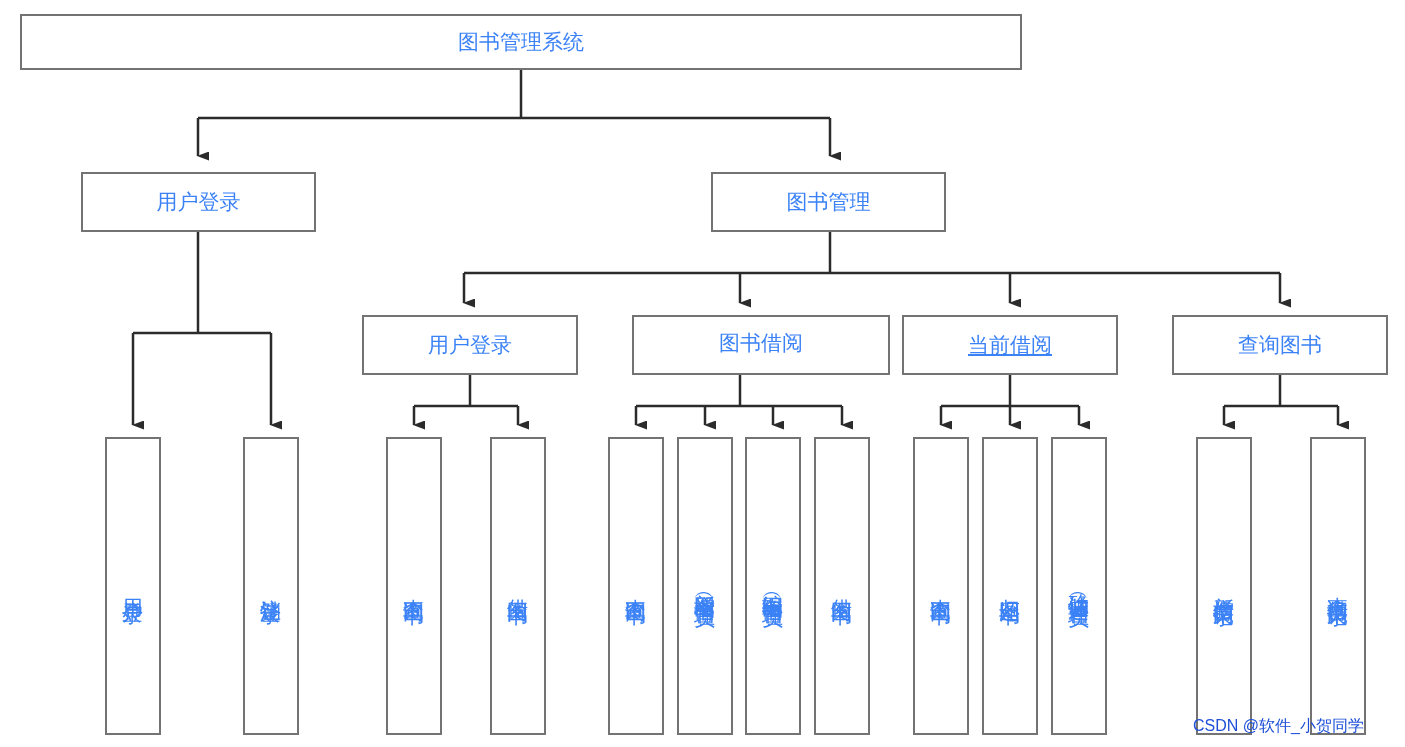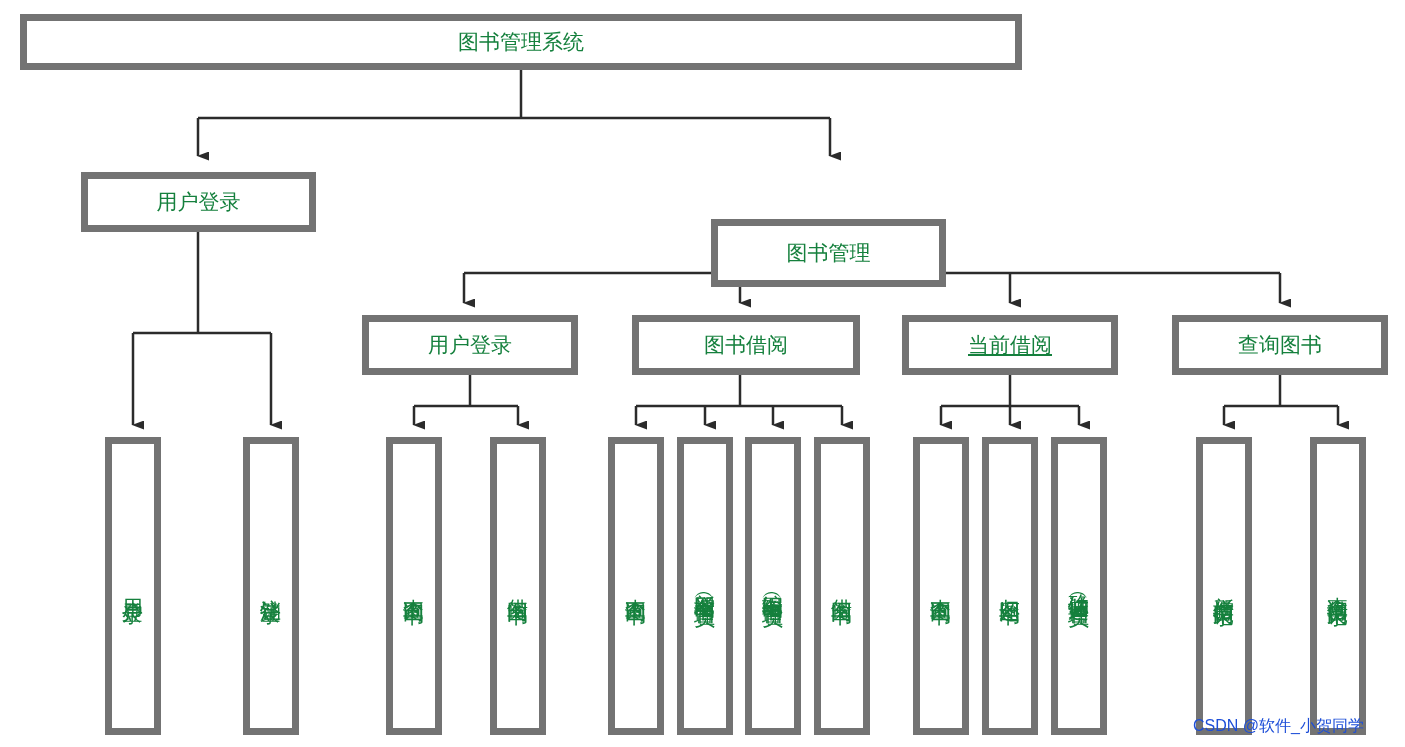--- a/index.html
+++ b/index.html
@@ -21,25 +21,25 @@
     position: absolute;
     left: 0;
     top: 0;
     width: 1405px;
     height: 747px;
   }
   .node {
     position: absolute;
     box-sizing: border-box;
     background: #ffffff;
-    border: 7px solid #737373;
+    border: 2px solid #737373;
     display: flex;
     align-items: center;
     justify-content: center;
-    color: #15803d;
+    color: #3b82f6;
   }
   .node-label {
     display: block;
     text-align: center;
     line-height: 1.12;
     white-space: nowrap;
   }
   .node.horiz .node-label {
     font-size: 21px;
   }
@@ -118,28 +118,28 @@
     </g>
   </svg>
 
   <div class="node horiz" style="left:20px; top:14px; width:1002px; height:56px;">
     <span class="node-label">图书管理系统</span>
   </div>
 
   <div class="node horiz" style="left:81px; top:172px; width:235px; height:60px;">
     <span class="node-label">用户登录</span>
   </div>
-  <div class="node horiz" style="left:711px; top:172px; width:235px; height:68px;margin-top:47px;">
+  <div class="node horiz" style="left:711px; top:172px; width:235px; height:60px;">
     <span class="node-label">图书管理</span>
   </div>
 
   <div class="node horiz" style="left:362px; top:315px; width:216px; height:60px;">
     <span class="node-label">用户登录</span>
   </div>
-  <div class="node horiz" style="left:632px; top:315px; width:228px; height:60px;">
+  <div class="node horiz" style="left:632px; top:315px; width:258px; height:60px;font-family:Liberation Mono, monospace;">
     <span class="node-label">图书借阅</span>
   </div>
   <div class="node horiz" style="left:902px; top:315px; width:216px; height:60px;text-decoration:underline;">
     <span class="node-label">当前借阅</span>
   </div>
   <div class="node horiz" style="left:1172px; top:315px; width:216px; height:60px;">
     <span class="node-label">查询图书</span>
   </div>
 
   <div class="node vert" style="left:105px; top:437px; width:56px; height:298px;">

